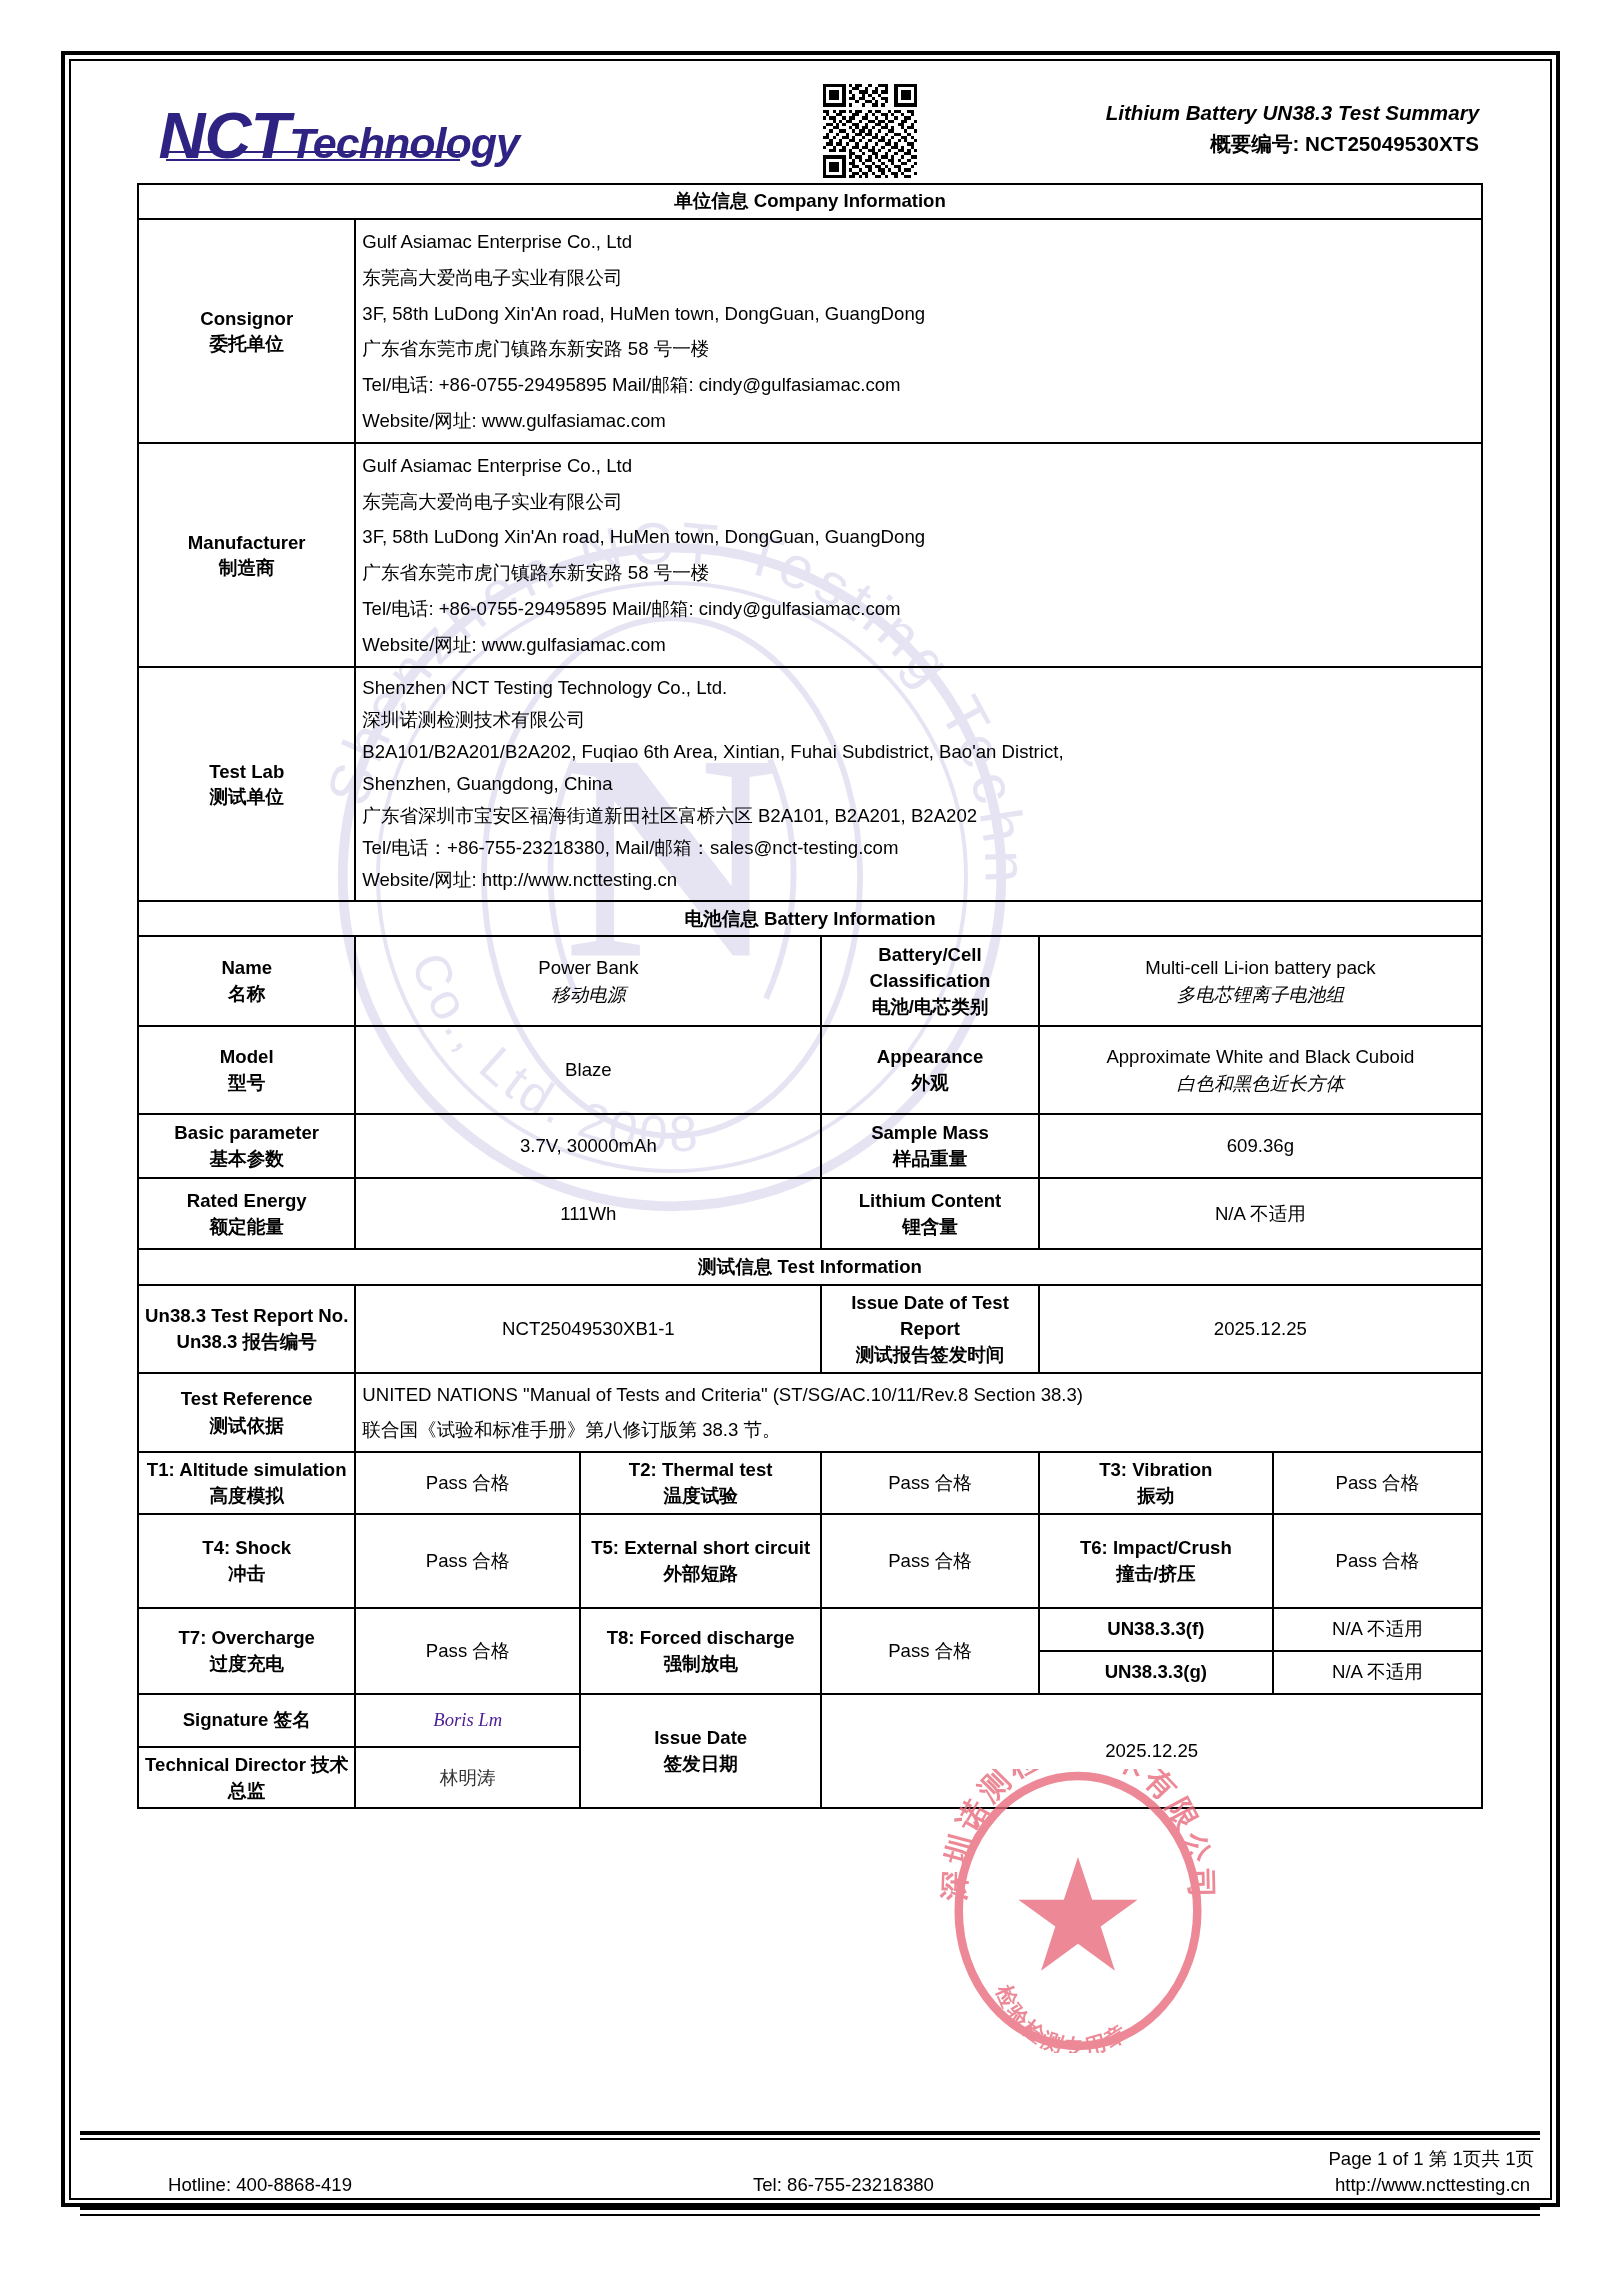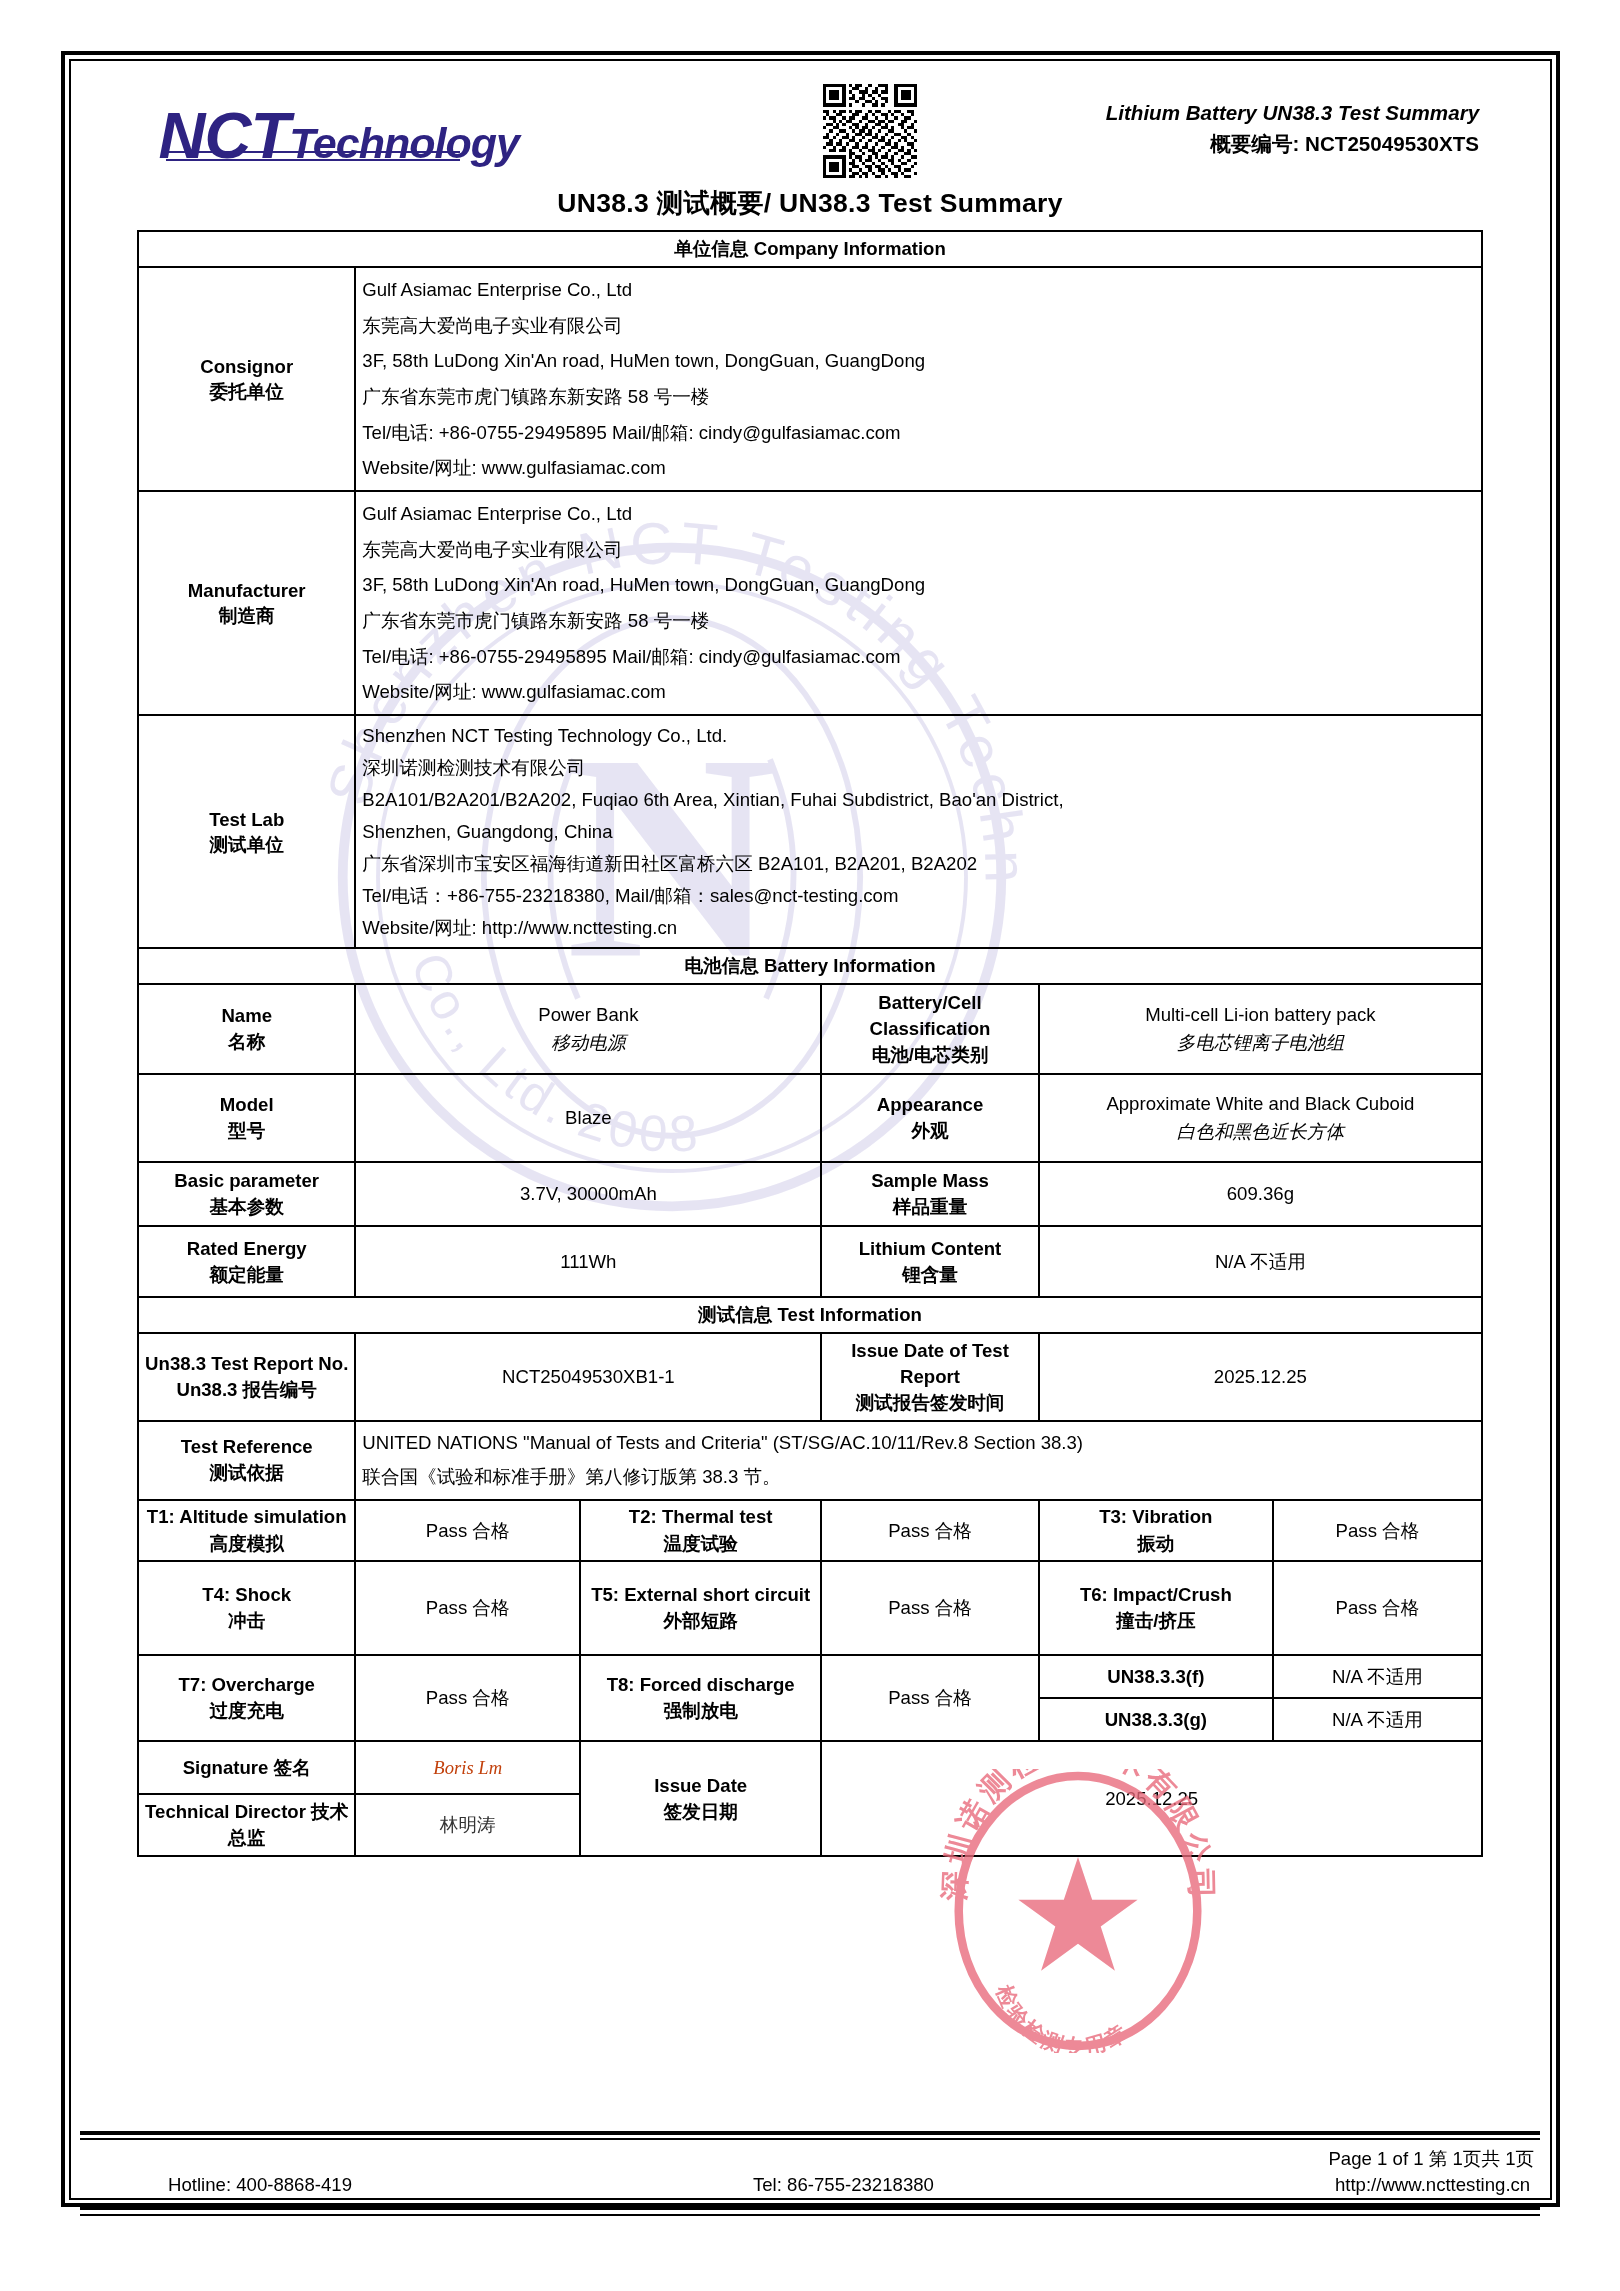--- a/index.html
+++ b/index.html
@@ -85,21 +85,21 @@
     line-height:1.92;font-size:19px;padding:7.8px 0 7.8px 9.8px;
   }
   .addr .cn{font-size:18.6px;}
   .cellbig{text-align:center;line-height:1.5;font-size:19.6px;}
   .cellbig .cn{font-size:18.6px;font-style:italic;}
   .hdrlabel{text-align:center;font-weight:bold;line-height:1.4;font-size:19.6px;}
   .val{text-align:center;font-size:19px;line-height:1.5;}
   .reftxt{line-height:1.85;font-size:19px;padding:5.9px 3.9px 5.9px 7.8px;}
   .sig{
     text-align:center;font-style:italic;font-family:"Liberation Serif",serif;
-    font-size:20.6px;color:#c2410c;
+    font-size:20.6px;color:#4c1d95;
   }
   .sig2{
     text-align:center;font-family:"Liberation Serif",serif;font-size:23.5px;color:#333;
   }
 
   
   .stamp{
     position:absolute;left:936px;top:1769px;width:284px;height:284px;
     z-index:5;pointer-events:none;opacity:.78;
   }
@@ -382,21 +382,20 @@
           </g>
         </svg>
       </div>
 
       <div class="hdr-right">
         <div class="l1">Lithium Battery UN38.3 Test Summary</div>
         <div class="l2">概要编号: NCT25049530XTS</div>
       </div>
     </div>
 
-    <div class="doc-title">UN38.3 测试概要/ UN38.3 Test Summary</div>
 
     <table class="main">
       <colgroup>
         <col style="width:182px">
           <col style="width:188px">
           <col style="width:202px">
         <col style="width:182px">
           <col style="width:196px">
           <col style="width:175px">
       </colgroup>

